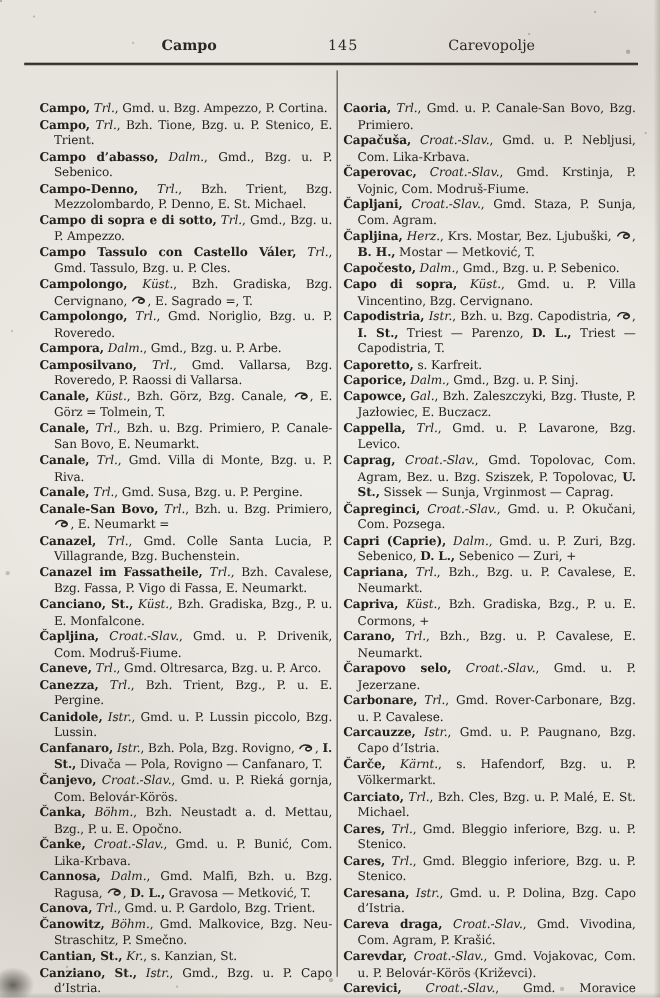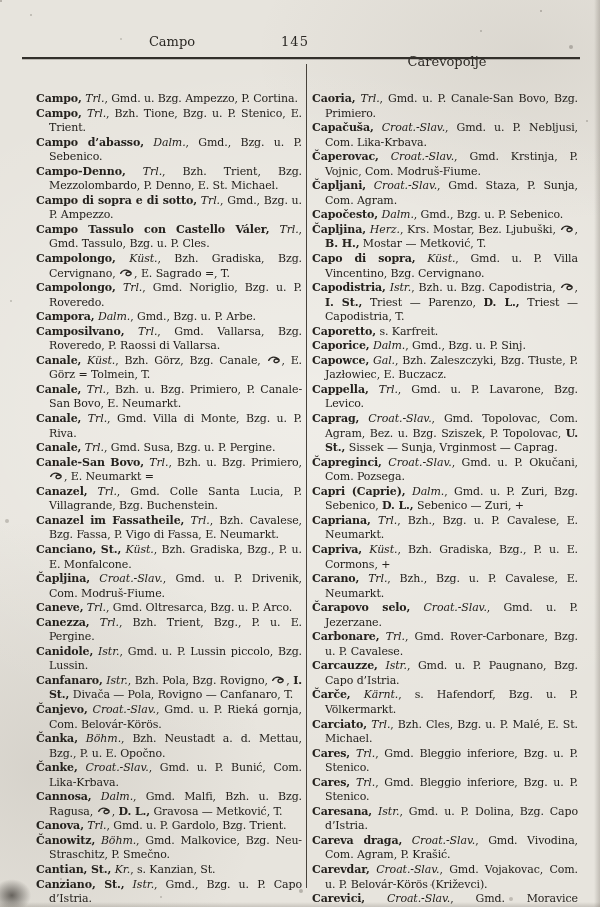--- a/index.html
+++ b/index.html
@@ -12,23 +12,23 @@
     position:relative;width:600px;height:907px;
     color:#25221e;
     background:
       radial-gradient(ellipse 420px 260px at 88% 6%, rgba(110,100,86,.10), transparent 65%),
       radial-gradient(ellipse 380px 420px at 6% 85%, rgba(95,87,74,.12), transparent 60%),
       radial-gradient(ellipse 700px 500px at 50% 45%, rgba(255,255,252,.35), transparent 70%),
       #e7e4dd;
   }
   .header{position:relative;height:22px;padding-top:34px;font-size:13px;}
   .hw{position:absolute;white-space:nowrap;color:#2a2723;}
-  .hw.left{left:172px;transform:translateX(-50%);}
-  .hw.num{left:295px;transform:translateX(-50%);letter-spacing:1px;}
-  .hw.right{left:447px;transform:translateX(-50%);margin-top:20px;}
+  .hw.left{left:172px;transform:translateX(-50%);font-weight:bold;}
+  .hw.num{left:312px;transform:translateX(-50%);letter-spacing:1px;}
+  .hw.right{left:447px;transform:translateX(-50%);}
   .rule{
     position:absolute;left:22px;right:20px;top:57px;height:2px;
     background:#33302b;box-shadow:0 1px 0 rgba(51,48,43,.25);
   }
   .cols{
     position:absolute;top:64px;left:36px;right:22px;bottom:0;
     display:grid;grid-template-columns:266px 10px 266px;
   }
   .col{overflow:hidden;margin-top:28px;}
   .divider{
@@ -132,24 +132,24 @@
         <p class="entry"><span class="b">Cantian, St.,</span><span class="i"> Kr.</span><span class="n">, s. Kanzian, St.</span></p>
         <p class="entry"><span class="b">Canziano, St.,</span><span class="i"> Istr.</span><span class="n">, Gmd., Bzg. u. P. Capo d’Istria.</span></p>
         <p class="entry"><span class="b">Canzolino,</span><span class="i"> Trl.</span><span class="n">, Gmd. Vigalzano, Bzg. u. P. Pergine.</span></p>
       </div>
     <div class="divider"></div>
     <div class="col" id="col-right">
         <p class="entry"><span class="b">Caoria,</span><span class="i"> Trl.</span><span class="n">, Gmd. u. P. Canale-San Bovo, Bzg. Primiero.</span></p>
         <p class="entry"><span class="b">Capačuša,</span><span class="i"> Croat.-Slav.</span><span class="n">, Gmd. u. P. Nebljusi, Com. Lika-Krbava.</span></p>
         <p class="entry"><span class="b">Čaperovac,</span><span class="i"> Croat.-Slav.</span><span class="n">, Gmd. Krstinja, P. Vojnic, Com. Modruš-Fiume.</span></p>
         <p class="entry"><span class="b">Čapljani,</span><span class="i"> Croat.-Slav.</span><span class="n">, Gmd. Staza, P. Sunja, Com. Agram.</span></p>
-        <p class="entry"><span class="b">Capočesto,</span><span class="i"> Dalm.</span><span class="n">, Gmd., Bzg. u. P. Sebenico.</span></p>
         <p class="entry"><span class="b">Čapljina,</span><span class="i"> Herz.</span><span class="n">, Krs. Mostar, Bez. Ljubuški, </span><span class="posthorn"><svg viewBox="0 0 20 11" xmlns="http://www.w3.org/2000/svg">
               <path d="M2 6 C4 1.5 9 1 13 2.5 C17 4 17.5 7 14.5 8.5 C11.5 10 8.5 8.5 9.5 6 C10.3 4 13.5 3.5 16 5.5" fill="none" stroke="currentColor" stroke-width="2" stroke-linecap="round"></path>
             </svg></span><span class="n">, </span><span class="b">B. H.,</span><span class="n"> Mostar — Metković, T.</span></p>
+        <p class="entry"><span class="b">Capočesto,</span><span class="i"> Dalm.</span><span class="n">, Gmd., Bzg. u. P. Sebenico.</span></p>
         <p class="entry"><span class="b">Capo di sopra,</span><span class="i"> Küst.</span><span class="n">, Gmd. u. P. Villa Vincentino, Bzg. Cervignano.</span></p>
         <p class="entry"><span class="b">Capodistria,</span><span class="i"> Istr.</span><span class="n">, Bzh. u. Bzg. Capodistria, </span><span class="posthorn"><svg viewBox="0 0 20 11" xmlns="http://www.w3.org/2000/svg">
               <path d="M2 6 C4 1.5 9 1 13 2.5 C17 4 17.5 7 14.5 8.5 C11.5 10 8.5 8.5 9.5 6 C10.3 4 13.5 3.5 16 5.5" fill="none" stroke="currentColor" stroke-width="2" stroke-linecap="round"></path>
             </svg></span><span class="n">, </span><span class="b">I. St.,</span><span class="n"> Triest — Parenzo, </span><span class="b">D. L.,</span><span class="n"> Triest — Capodistria, T.</span></p>
         <p class="entry"><span class="b">Caporetto,</span><span class="n"> s. Karfreit.</span></p>
         <p class="entry"><span class="b">Caporice,</span><span class="i"> Dalm.</span><span class="n">, Gmd., Bzg. u. P. Sinj.</span></p>
         <p class="entry"><span class="b">Capowce,</span><span class="i"> Gal.</span><span class="n">, Bzh. Zaleszczyki, Bzg. Tłuste, P. Jazłowiec, E. Buczacz.</span></p>
         <p class="entry"><span class="b">Cappella,</span><span class="i"> Trl.</span><span class="n">, Gmd. u. P. Lavarone, Bzg. Levico.</span></p>
         <p class="entry"><span class="b">Caprag,</span><span class="i"> Croat.-Slav.</span><span class="n">, Gmd. Topolovac, Com. Agram, Bez. u. Bzg. Sziszek, P. Topolovac, </span><span class="b">U. St.,</span><span class="n"> Sissek — Sunja, Vrginmost — Caprag.</span></p>
         <p class="entry"><span class="b">Čapreginci,</span><span class="i"> Croat.-Slav.</span><span class="n">, Gmd. u. P. Okučani, Com. Pozsega.</span></p>

